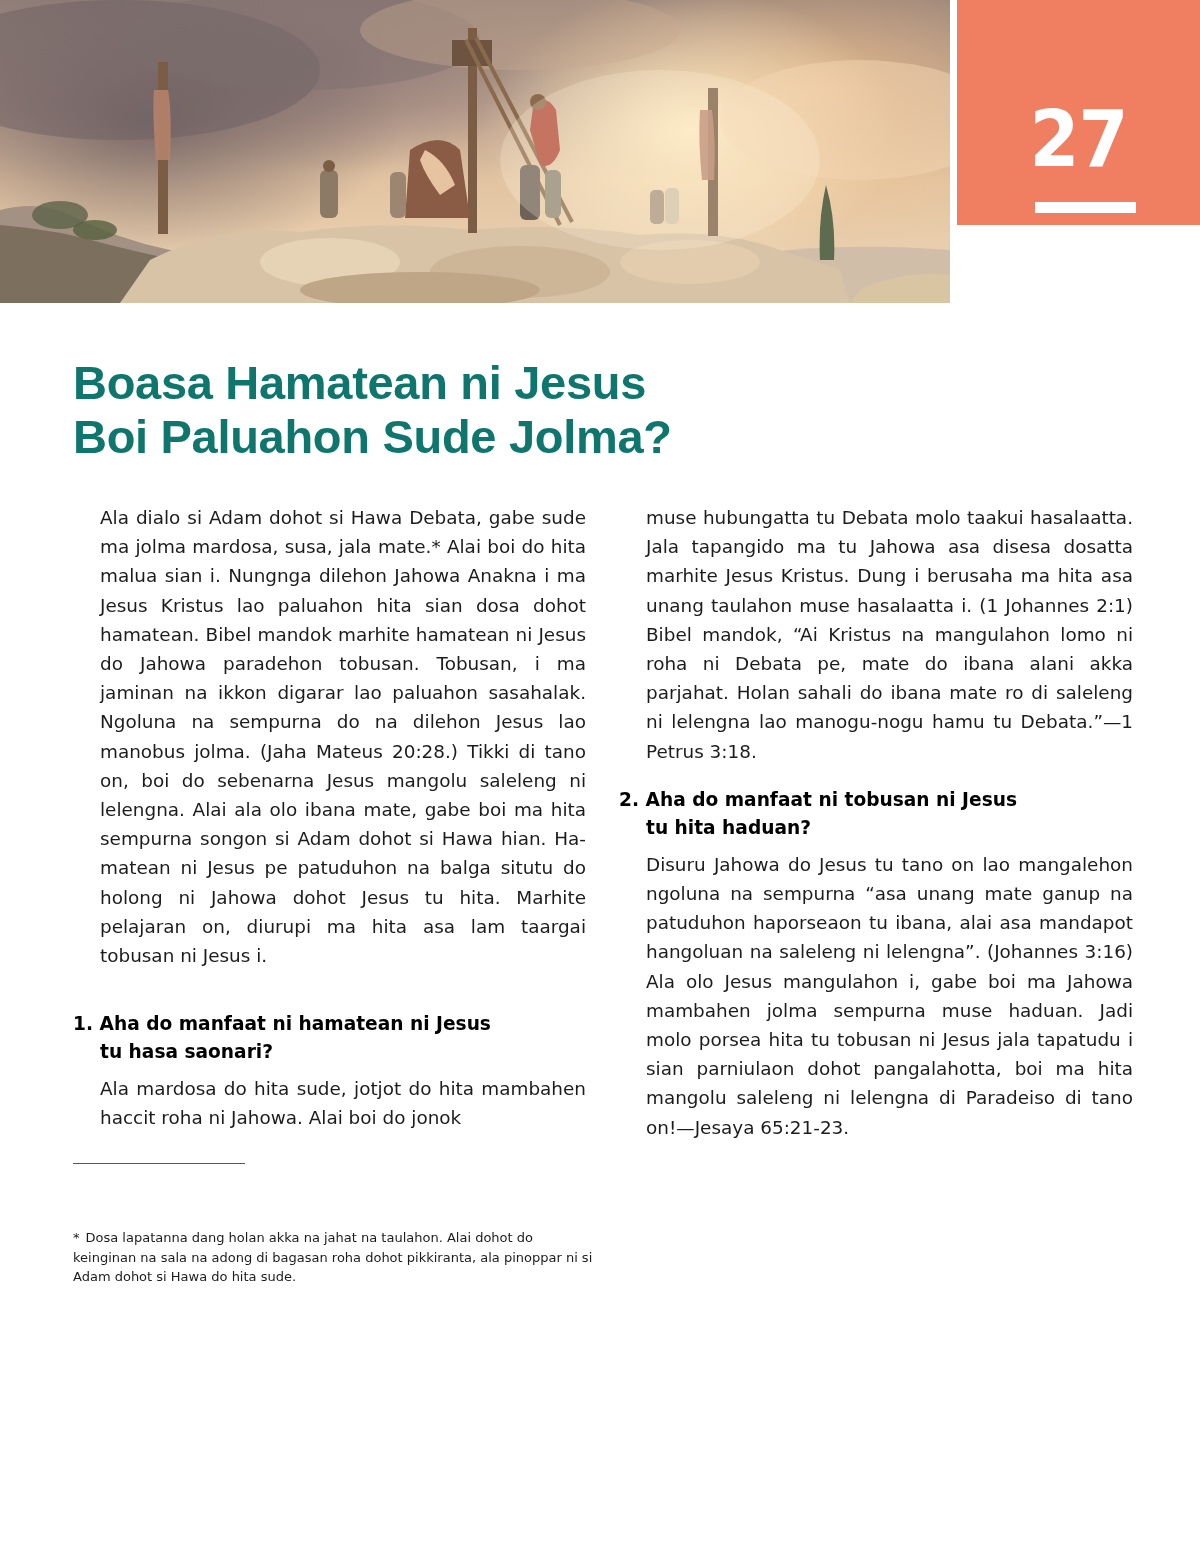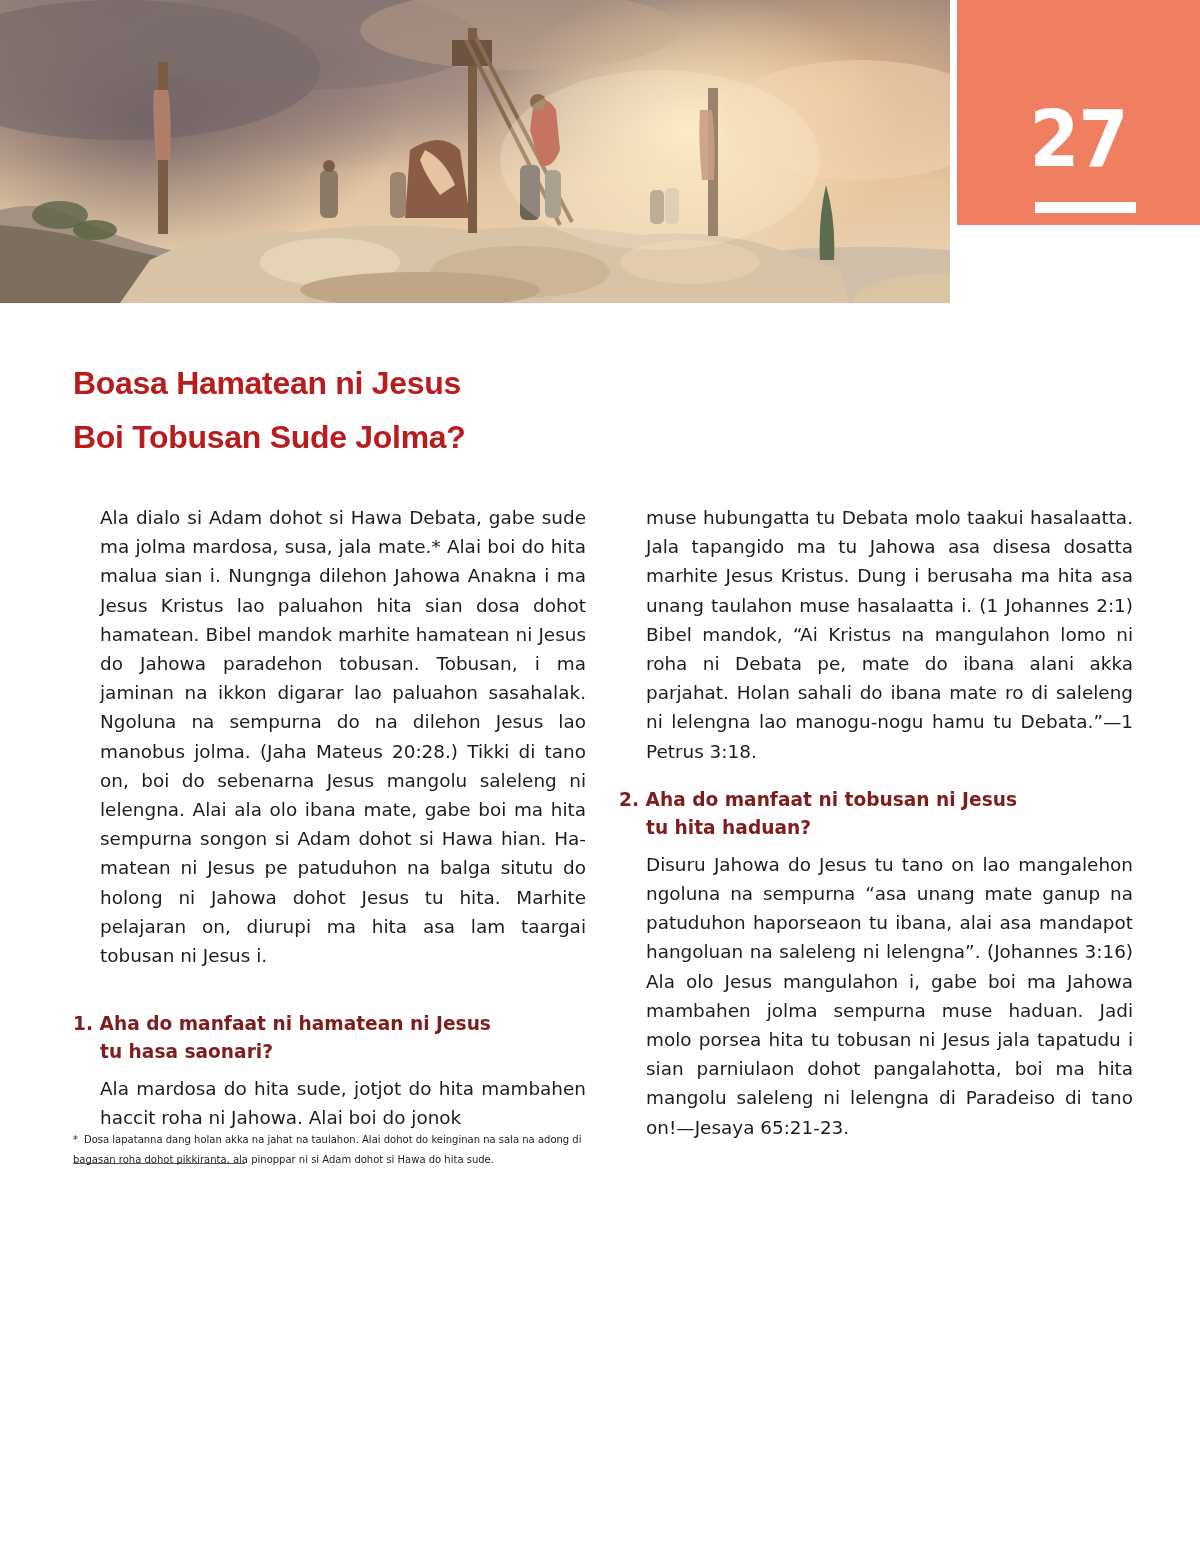--- a/index.html
+++ b/index.html
@@ -30,48 +30,48 @@
       transform: scaleX(0.92);
     }
     .chapter-underline {
       position: absolute; left: 78px; top: 202px; width: 101px; height: 11px; background: #ffffff;
     }
 
     
     .page-title {
       position: absolute; left: 73px; top: 356px; width: 760px;
       font-family: "Liberation Sans", sans-serif; font-weight: bold;
-      font-size: 32px; line-height: 54px; color: #b91c1c; letter-spacing: -0.3px;
+      font-size: 47px; line-height: 54px; color: #0f766e; letter-spacing: -0.3px;
     }
     .page-title span { display: block; }
 
     
     .col { position: absolute; font-family: "DejaVu Sans", sans-serif; font-size: 18.4px; line-height: 29.2px; color: #1c1c1c; }
     .col-left { left: 100px; top: 503px; width: 486px; }
     .col-right { left: 646px; top: 503px; width: 487px; }
 
     .para { text-align: justify; hyphens: manual; }
     .para b { font-weight: normal; }
 
     .question {
       position: relative; font-family: "DejaVu Sans", sans-serif; font-weight: bold;
-      font-size: 18.6px; line-height: 28px; color: #7f1d1d;
+      font-size: 18.6px; line-height: 28px; color: #000000;
       padding-left: 27px; text-indent: -27px; margin-left: -27px;
     }
     .question .q-line { display: block; }
     .question .q-line + .q-line { padding-left: 27px; }
 
     .col-left .question { margin-top: 40px; margin-bottom: 8px; }
     .col-right .question { margin-top: 20px; margin-bottom: 8px; }
 
     
     .footnote-rule { position: absolute; left: 73px; top: 1163px; width: 172px; height: 1px; background: #555; }
     .footnote {
-      position: absolute; left: 73px; top: 1130px; width: 520px;
-      font-family: "DejaVu Sans", sans-serif; font-size: 10px; line-height: 19.5px; color: #1c1c1c;
+      position: absolute; left: 73px; top: 1228px; width: 520px;
+      font-family: "DejaVu Sans", sans-serif; font-size: 13px; line-height: 19.5px; color: #1c1c1c;
     }
     .footnote .fn-mark { margin-right: 6px; }
   </style>
 </head>
 <body>
 
 <div class="banner">
   <svg width="950" height="303" viewBox="0 0 950 303">
 
     <ellipse cx="120" cy="70" rx="200" ry="70" fill="#6f6265" opacity="0.55"></ellipse>
@@ -127,21 +127,21 @@
   </svg>
 </div>
 
 <div class="chapter-box">
   <div class="chapter-number">27</div>
   <div class="chapter-underline"></div>
 </div>
 
 <h1 class="page-title">
   <span>Boasa Hamatean ni Jesus</span>
-  <span>Boi Tobusan Sude Jolma?</span>
+  <span>Boi Paluahon Sude Jolma?</span>
 </h1>
 
 <div class="col col-left">
   <p class="para"><span>Ala dialo si Adam dohot si Hawa Debata, gabe sude ma jolma mardosa, susa, jala mate.</span><a>*</a><span> Alai boi do hita malua sian i. Nungnga dilehon Jaho­wa Anakna i ma Jesus Kristus lao paluahon hita sian dosa dohot hamatean. Bibel mandok mar­hite hamatean ni Jesus do Jahowa paradehon tobusan. Tobusan, i ma jaminan na ikkon diga­rar lao paluahon sasahalak. Ngoluna na sem­purna do na dilehon Jesus lao manobus jolma. (Jaha Mateus 20:28.) Tikki di tano on, boi do sebenarna Jesus mangolu saleleng ni lelengna. Alai ala olo ibana mate, gabe boi ma hita sem­purna songon si Adam dohot si Hawa hian. Ha­matean ni Jesus pe patuduhon na balga situtu do holong ni Jahowa dohot Jesus tu hita. Mar­hite pelajaran on, diurupi ma hita asa lam taar­gai tobusan ni Jesus i.</span></p>
 
   <h2 class="question">
     <span class="q-line"><span>1.</span> <span>Aha do manfaat ni hamatean ni Jesus</span></span>
     <span class="q-line">tu hasa saonari?</span>
   </h2>
 

